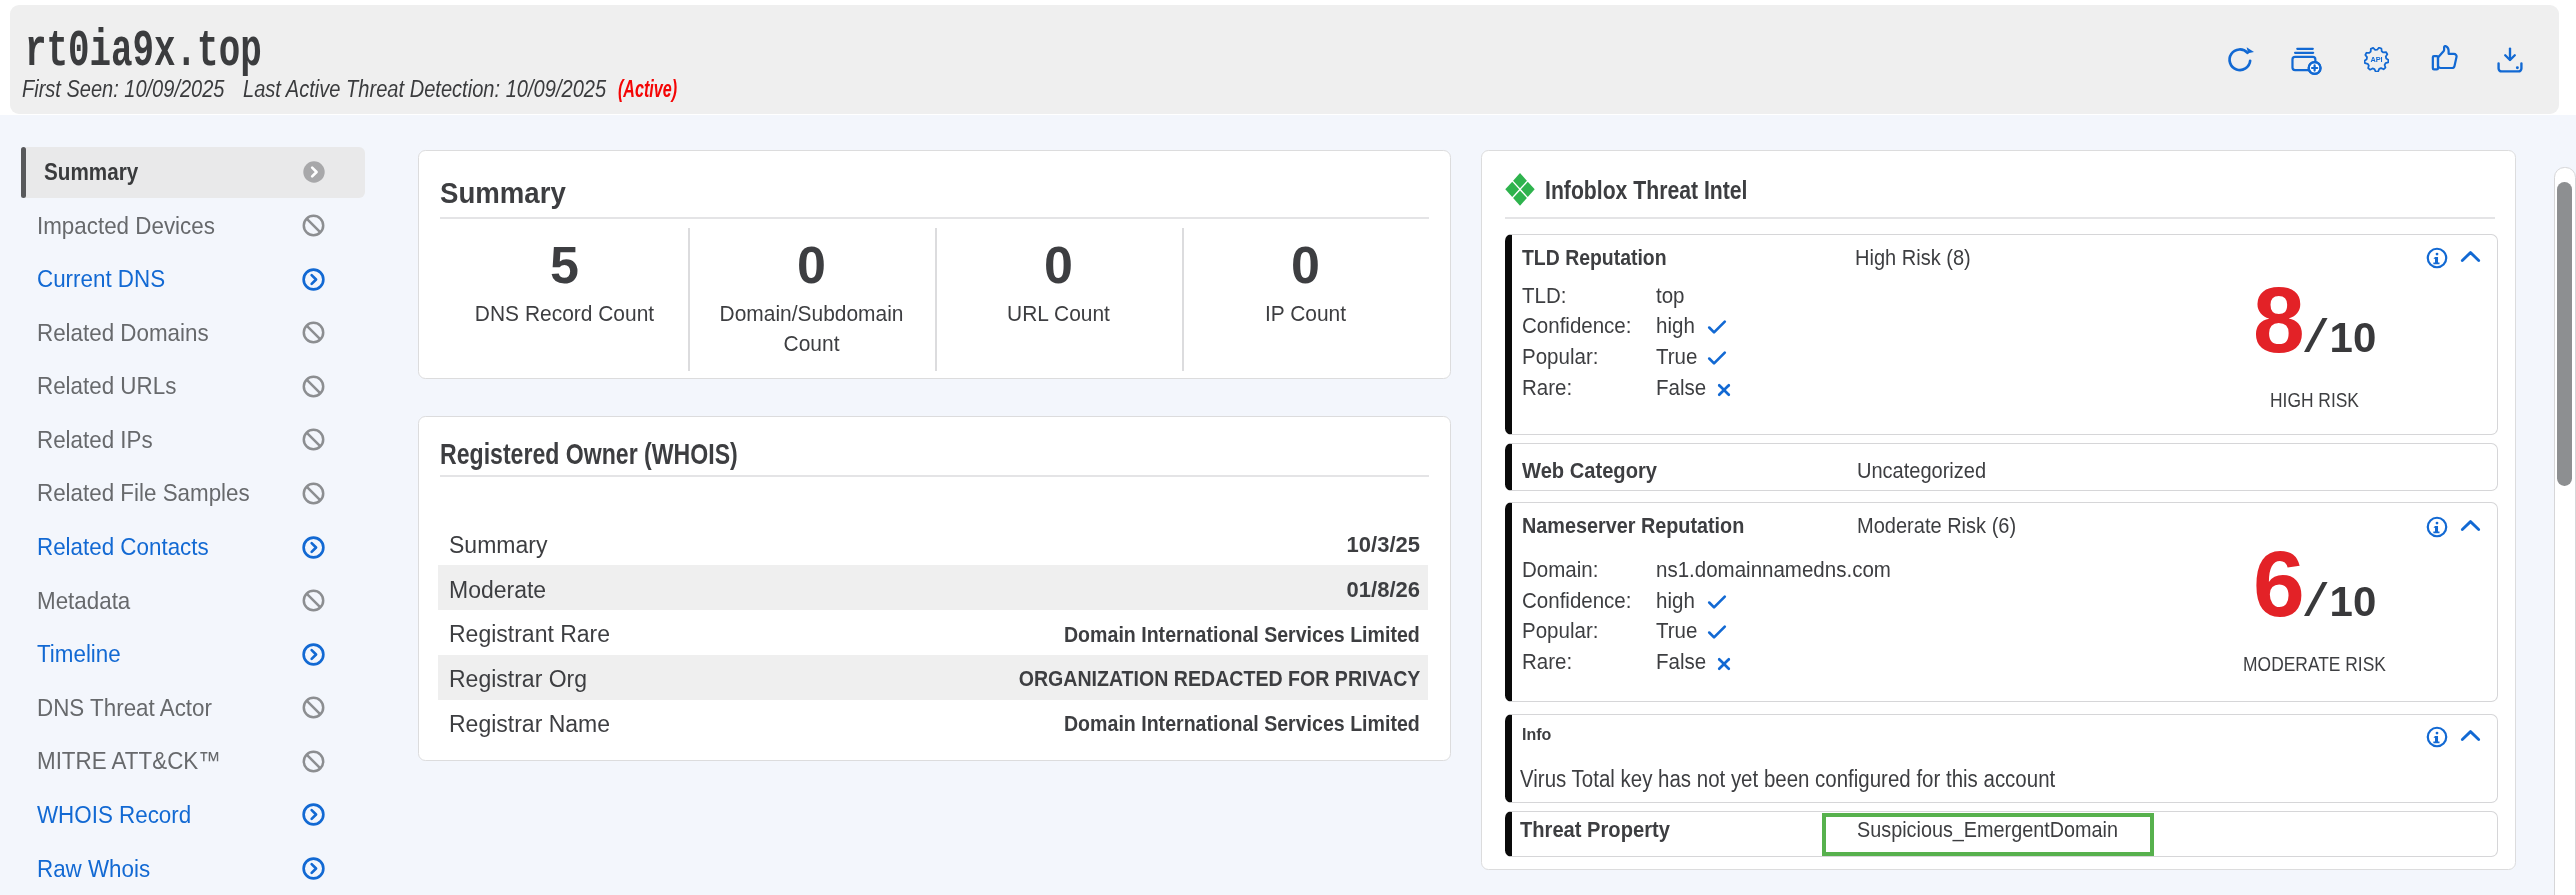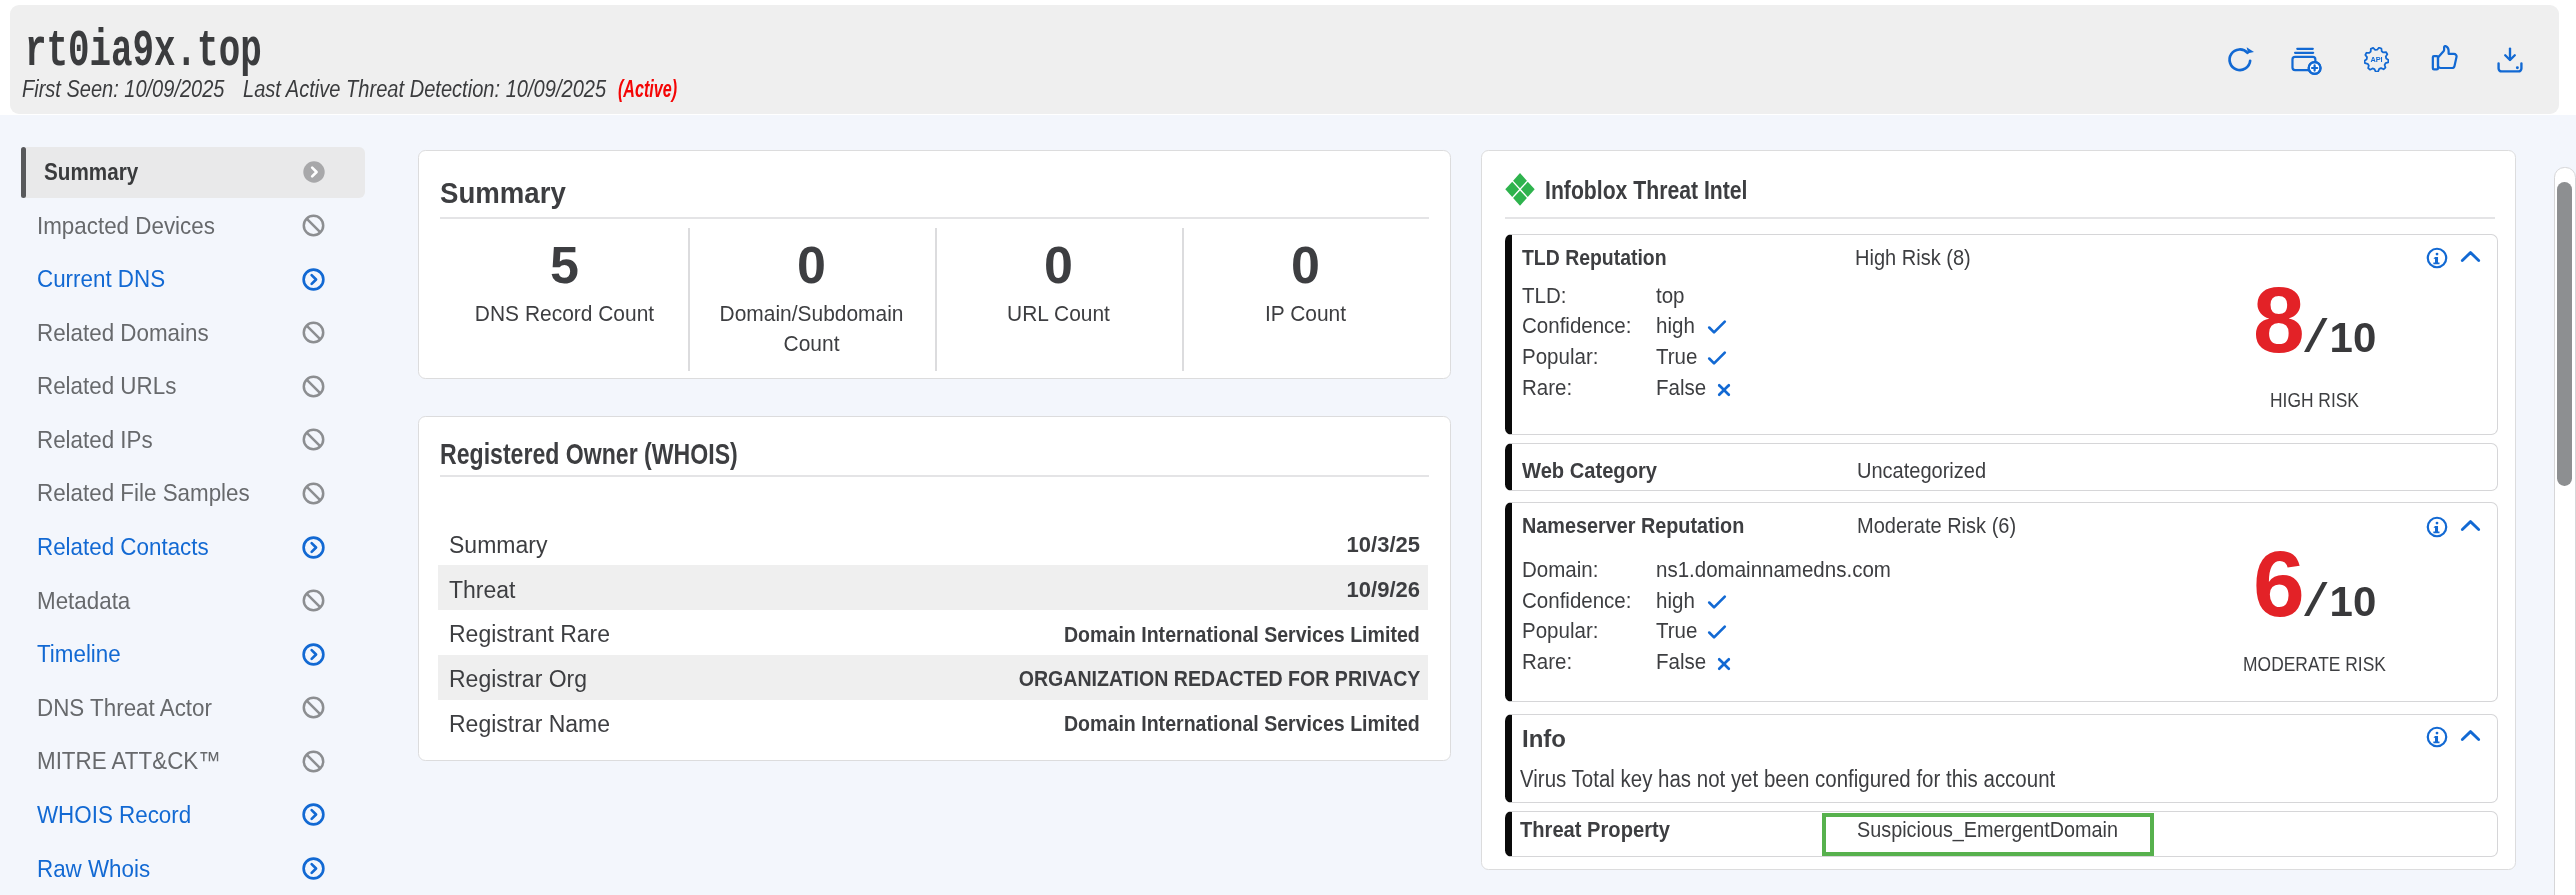--- a/index.html
+++ b/index.html
@@ -132,22 +132,22 @@
 <div class="t c " style="left:859px;width:893px;top:299px;font-size:21.6px;transform:scaleX(0.97);transform-origin:50% 50%;line-height:30px;">IP Count</div>
 <div class="vr" style="left:688px;top:228px;height:143px"></div>
 <div class="vr" style="left:935px;top:228px;height:143px"></div>
 <div class="vr" style="left:1182px;top:228px;height:143px"></div>
 <div class="card" style="left:418px;top:416px;width:1033px;height:345px"></div>
 <div class="t b" style="left:440px;top:439px;font-size:30px;transform:scaleX(0.77);transform-origin:0 50%;">Registered Owner (WHOIS)</div>
 <div class="hr" style="left:440px;top:475px;width:989px"></div>
 <div class="t " style="left:449px;top:534px;font-size:23px;">Summary</div>
 <div class="t r b" style="right:1156px;top:534px;font-size:22px;transform:scaleX(1.0);transform-origin:100% 50%;">10/3/25</div>
 <div class="abs" style="left:438px;top:565px;width:990px;height:45px;background:#efefef"></div>
-<div class="t " style="left:449px;top:579px;font-size:23px;">Threat</div>
-<div class="t r b" style="right:1156px;top:579px;font-size:22px;transform:scaleX(1.0);transform-origin:100% 50%;">10/9/26</div>
+<div class="t " style="left:449px;top:579px;font-size:23px;">Moderate</div>
+<div class="t r b" style="right:1156px;top:579px;font-size:22px;transform:scaleX(1.0);transform-origin:100% 50%;">01/8/26</div>
 <div class="t " style="left:449px;top:623px;font-size:23px;">Registrant Rare</div>
 <div class="t r b" style="right:1156px;top:624px;font-size:22px;transform:scaleX(0.89);transform-origin:100% 50%;">Domain International Services Limited</div>
 <div class="abs" style="left:438px;top:655px;width:990px;height:45px;background:#efefef"></div>
 <div class="t " style="left:449px;top:668px;font-size:23px;">Registrar Org</div>
 <div class="t r b" style="right:1156px;top:668px;font-size:22px;transform:scaleX(0.89);transform-origin:100% 50%;">ORGANIZATION REDACTED FOR PRIVACY</div>
 <div class="t " style="left:449px;top:713px;font-size:23px;">Registrar Name</div>
 <div class="t r b" style="right:1156px;top:713px;font-size:22px;transform:scaleX(0.89);transform-origin:100% 50%;">Domain International Services Limited</div>
 <div class="card" style="left:1481px;top:150px;width:1035px;height:720px"></div>
 <svg class="abs" style="left:1505px;top:173px" width="30" height="33" viewBox="0 0 40 44" fill="#2eb34d">
     <path d="M20 0.0 L29.2 10.2 L20 20.4 L10.8 10.2 Z"></path>
@@ -218,21 +218,21 @@
 <div class="t " style="left:1522px;top:651px;font-size:21.6px;transform:scaleX(0.95);transform-origin:0 50%;">Rare:</div>
 <div class="t " style="left:1656px;top:651px;font-size:21.6px;transform:scaleX(0.95);transform-origin:0 50%;">False</div>
 <svg class="abs" style="left:1717px;top:657px" width="14" height="14" viewBox="0 0 19 19" fill="none" stroke="#1269d3" stroke-width="3.6" stroke-linecap="round">
     <line x1="3" y1="3" x2="16" y2="16"></line>
     <line x1="16" y1="3" x2="3" y2="16"></line>
   </svg>
 <div class="t b" style="left:2253px;top:538px;font-size:93px;color:#e32227">6</div>
 <div class="t b" style="left:2302px;top:581px;font-size:42px;color:#39393b"><span style="font-family:'Liberation Mono';font-size:46px">/</span>10</div>
 <div class="t c " style="left:1868px;width:893px;top:654px;font-size:20px;transform:scaleX(0.87);transform-origin:50% 50%;">MODERATE RISK</div>
 <div class="sub" style="left:1505px;top:714px;width:993px;height:89px"></div>
-<div class="t b" style="left:1522px;top:727px;font-size:24px;">Info</div>
+<div class="t b" style="left:1522px;top:727px;font-size:16px;">Info</div>
 <svg class="abs" style="left:2426px;top:726px" width="22" height="22" viewBox="0 0 30 30">
     <circle cx="15" cy="15" r="12.6" fill="none" stroke="#1269d3" stroke-width="3"></circle>
     <circle cx="15" cy="9.6" r="1.9" fill="#1269d3"></circle>
     <path d="M12.2 13.6 h4.2 v7.6 h2 v2.3 h-8.4 v-2.3 h2.3 v-5.3 h-2.1 z" fill="#1269d3" stroke="none"></path>
   </svg>
 <svg class="abs" style="left:2460px;top:729px" width="21" height="13.4" viewBox="0 0 28 18" fill="none" stroke="#1269d3" stroke-width="3.8" stroke-linecap="round" stroke-linejoin="round">
     <polyline points="3,14 14,3.5 25,14"></polyline>
   </svg>
 <div class="t " style="left:1520px;top:768px;font-size:23px;transform:scaleX(0.89);transform-origin:0 50%;">Virus Total key has not yet been configured for this account</div>
 <div class="sub" style="left:1505px;top:811px;width:993px;height:46px"></div>

